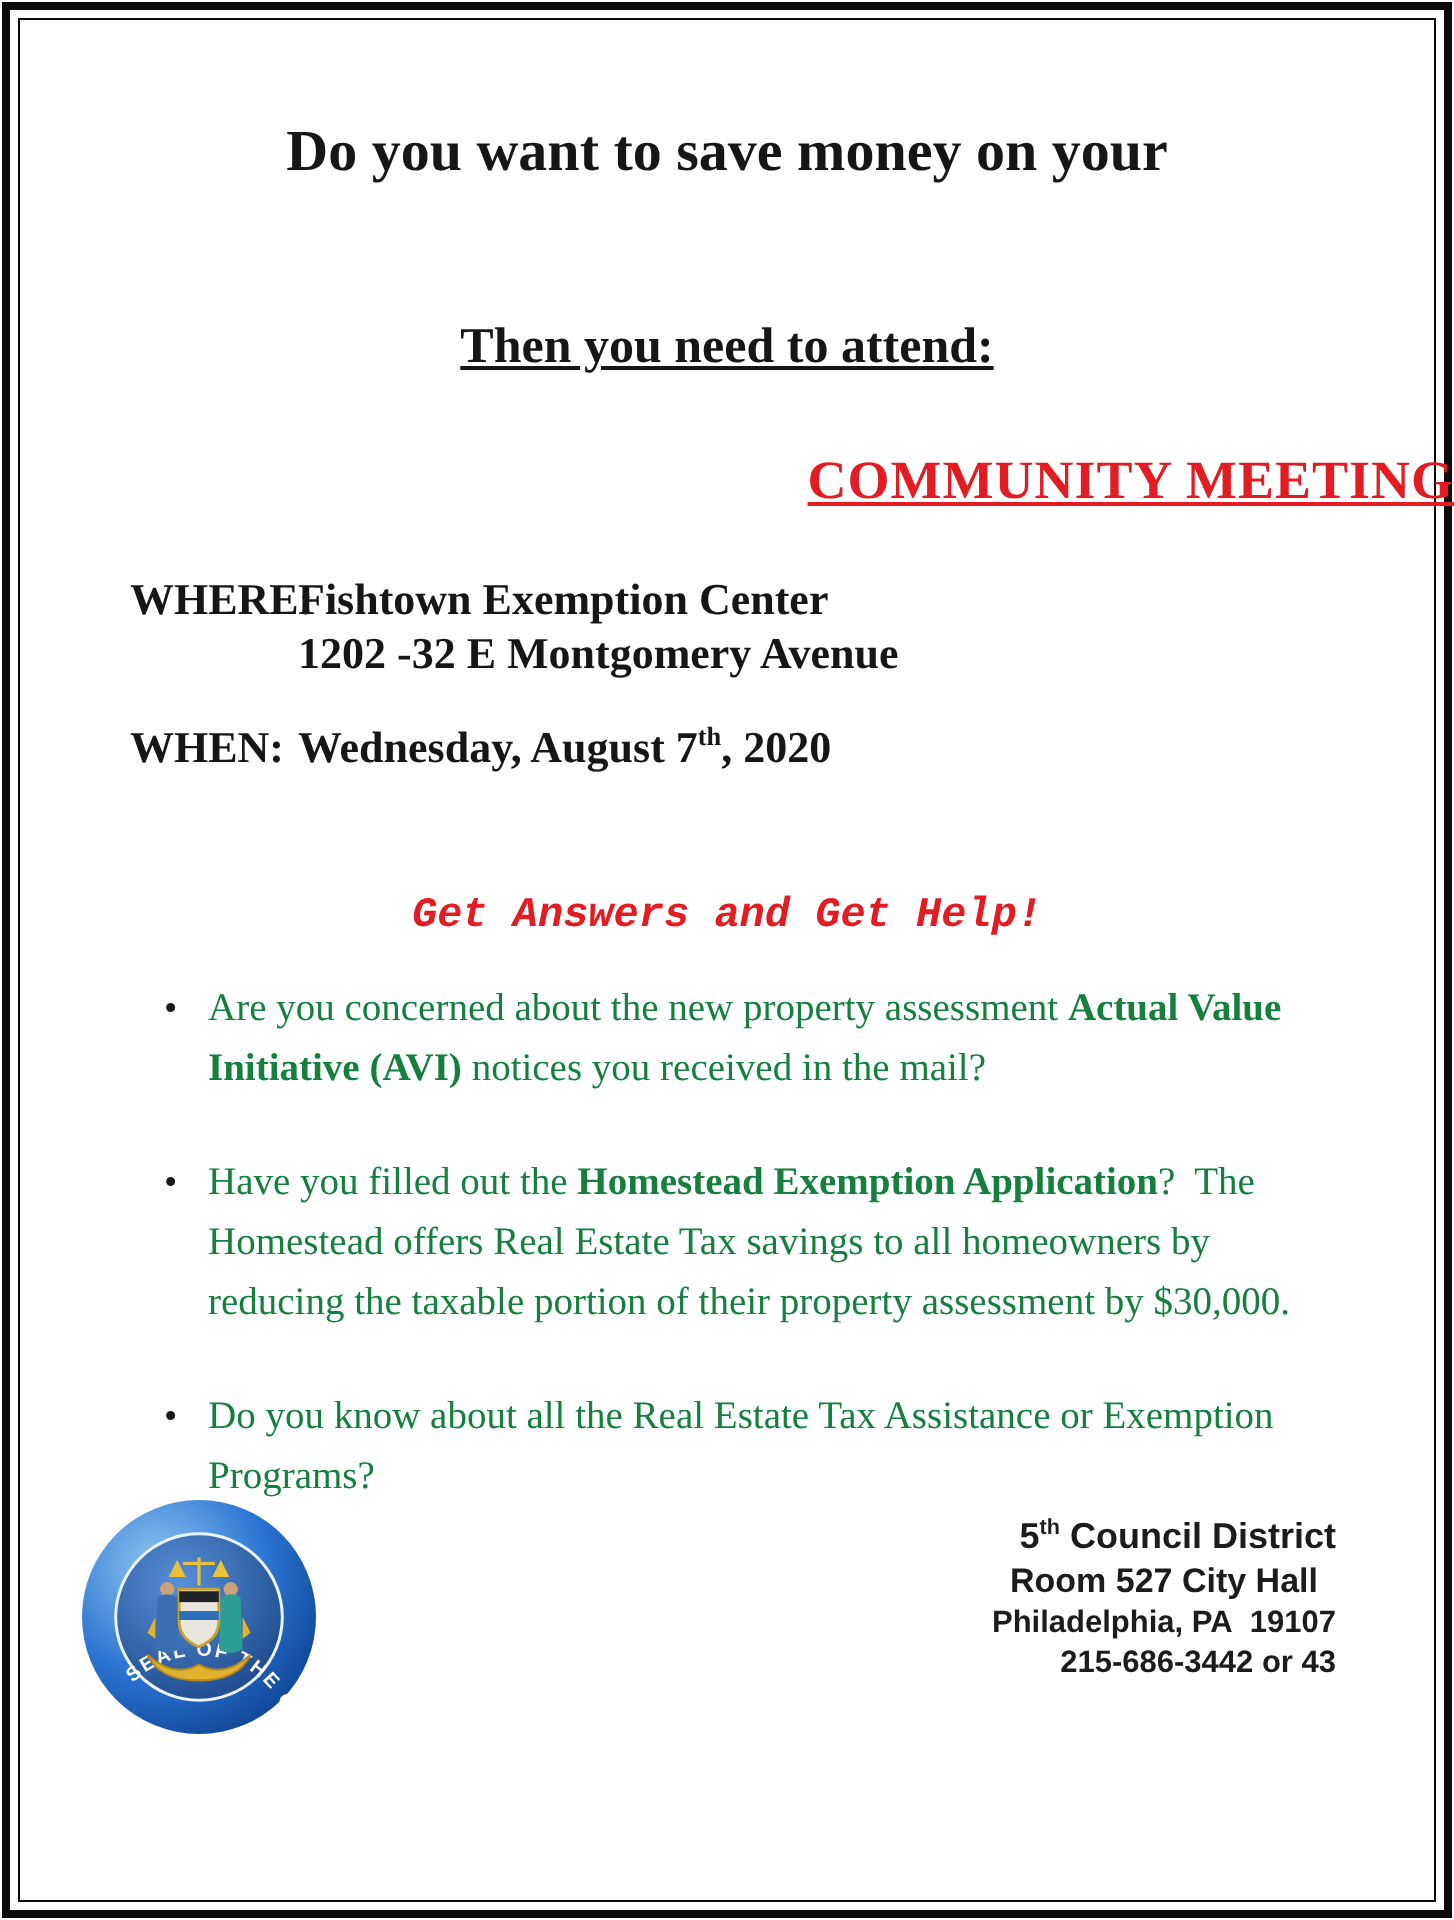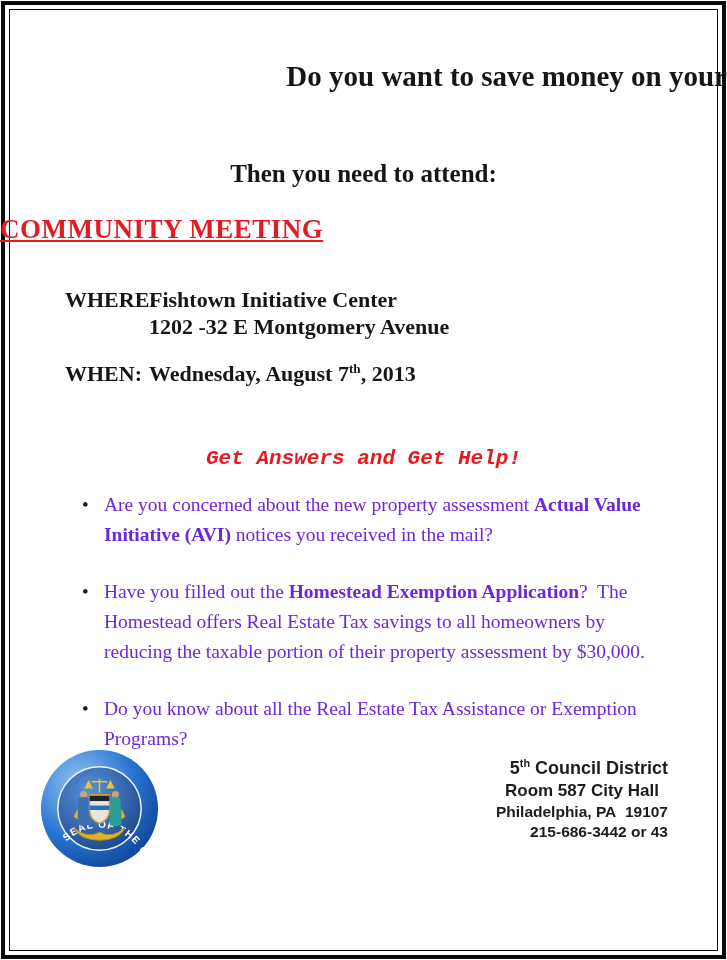--- a/index.html
+++ b/index.html
@@ -6,45 +6,45 @@
   html,body { background:#ffffff; }
   body {
     width:727px; height:960px; position:relative; overflow:hidden;
     font-family:"Liberation Serif", serif; color:#111;
   }
   .frame-outer { position:absolute; inset:1px; border:4px solid #0b0b0b; pointer-events:none; }
   .frame-inner { position:absolute; inset:9px; border:1.5px solid #0b0b0b; pointer-events:none; }
 
   .title {
     position:absolute; top:58px; left:0; right:0;
-    text-align:right; font-weight:bold; font-size:29px; line-height:37px; color:#161616;
+    text-align:center; font-weight:bold; font-size:29px; line-height:37px; color:#161616;
   }
   .attend {
     position:absolute; top:160px; left:0; right:0;
-    text-align:center; font-weight:bold; font-size:25px; color:#161616;
+    text-align:center; font-weight:bold; font-size:25px; color:#161616;text-decoration:underline;
   }
   .meeting {
-    position:absolute; top:214px; left:0; right:0;
-    text-align:left; font-weight:bold; font-size:27px;
+    position:absolute; top:225px; left:0; right:0;
+    text-align:right; font-weight:bold; font-size:27px;
     text-decoration:underline; letter-spacing:0.5px;
   }
 
   .details { position:absolute; top:286px; left:65px; font-weight:bold; font-size:22px; color:#161616; }
   .detail-row { display:flex; margin-bottom:20px; }
   .detail-label { width:84px; flex:0 0 84px; line-height:27px; }
   .detail-value .line { line-height:27px; white-space:nowrap; }
 
   .tagline {
     position:absolute; top:447px; left:0; right:0; text-align:center;
     font-weight:bold; font-style:italic; font-size:21px;
   }
 
   .bullets { position:absolute; top:490px; left:104px; width:545px; list-style:none; }
   .bullets li {
-    position:relative; font-size:19.5px; line-height:30px; color:#6d28d9; margin-bottom:27px;
+    position:relative; font-size:19.5px; line-height:30px; color:#15803d; margin-bottom:27px;
   }
   .bullets li::before {
     content:"\2022"; position:absolute; left:-22px; top:0; font-size:19px; color:#1a1a1a;
   }
   .b { font-weight:bold; }
 
   sup { font-size:60%; vertical-align:super; line-height:0; font-weight:inherit; }
 
   .seal { position:absolute; top:749px; left:40px; width:119px; height:119px; }
 
@@ -67,28 +67,28 @@
 </div>
 
 <div class="attend">Then you need to attend:</div>
 
 <div class="meeting" style="color: rgb(227, 27, 34);">COMMUNITY MEETING</div>
 
 <div class="details">
   <div class="detail-row">
     <div class="detail-label">WHERE:</div>
     <div class="detail-value">
-        <div class="line"><span>Fishtown Initiative Center</span></div>
+        <div class="line"><span>Fishtown Exemption Center</span></div>
         <div class="line"><span>1202 -32 E Montgomery Avenue</span></div>
       </div>
   </div>
   <div class="detail-row">
     <div class="detail-label">WHEN:</div>
     <div class="detail-value">
-        <div class="line"><span>Wednesday, August 7</span><sup>th</sup><span>, 2013</span></div>
+        <div class="line"><span>Wednesday, August 7</span><sup>th</sup><span>, 2020</span></div>
       </div>
   </div>
 </div>
 
 <div class="tagline" style="color: rgb(227, 27, 34); font-family: Liberation Mono, monospace;">Get Answers and Get Help!</div>
 
 <ul class="bullets">
     <li><span>Are you concerned about the new property assessment </span><span class="b">Actual Value Initiative (AVI)</span><span> notices you received in the mail?</span></li>
     <li><span>Have you filled out the </span><span class="b">Homestead Exemption Application</span><span>?&nbsp; The Homestead offers Real Estate Tax savings to all homeowners by reducing the taxable portion of their property assessment by $30,000.</span></li>
     <li><span>Do you know about all the Real Estate Tax Assistance or Exemption Programs?</span></li>
@@ -138,16 +138,16 @@
       <rect x="50" y="47" width="20" height="5.5" fill="#20242a"></rect>
       <rect x="50" y="57" width="20" height="4.5" fill="#2b6fbd"></rect>
     </g>
 
     <path d="M34,79 Q47,91 60,84 Q73,91 86,79 Q80,92 60,92 Q40,92 34,79 Z" fill="#e0b32c" stroke="#b88a1d" stroke-width="1"></path>
   </g>
 </svg>
 
 <div class="contact">
     <div class="cline"><span>5</span><sup>th</sup><span> Council District</span></div>
-    <div class="cline"><span>Room 587 City Hall</span></div>
+    <div class="cline"><span>Room 527 City Hall</span></div>
     <div class="cline"><span>Philadelphia, PA&nbsp; 19107</span></div>
     <div class="cline"><span>215-686-3442 or 43</span></div>
   </div>
 
 </body></html>

